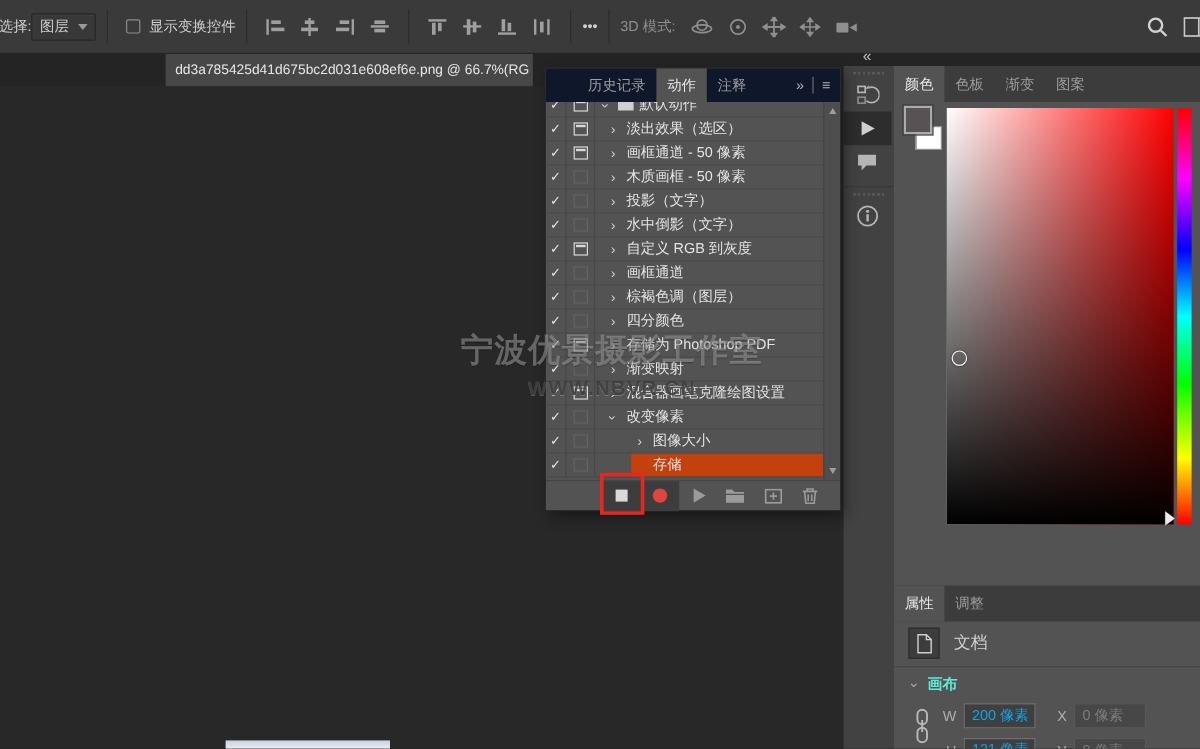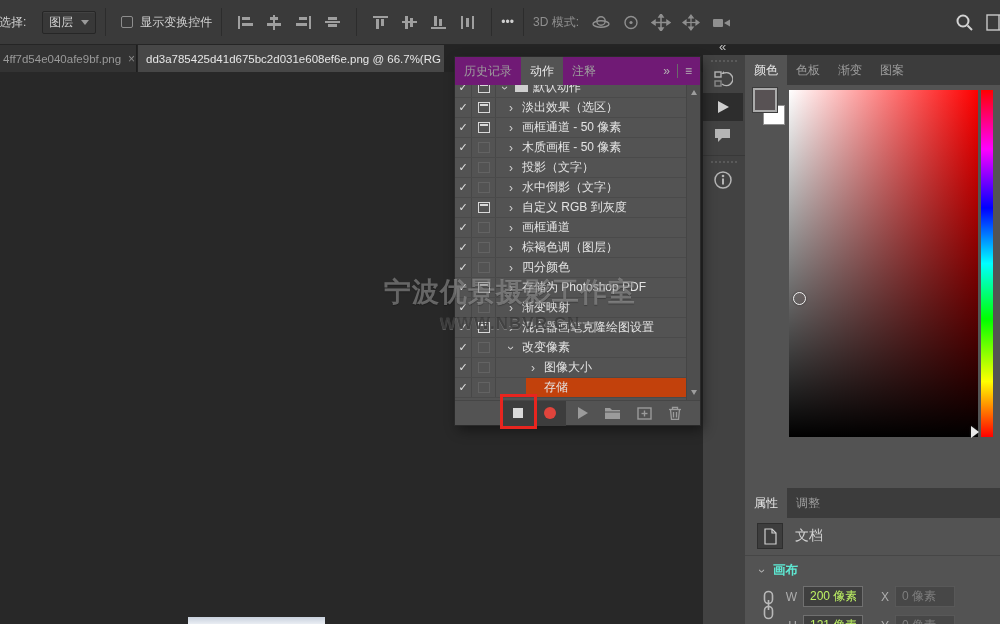--- a/index.html
+++ b/index.html
@@ -7,21 +7,21 @@
     font-family:"Liberation Sans","DejaVu Sans",sans-serif; }
   #screen { position:relative; width:1000px; height:624px; }
 
   
   #optionsbar { position:absolute; top:0; left:0; width:1000px; height:45px;
     background:#3a3a3a; border-bottom:1px solid #252525; display:flex; align-items:center; }
   .tb-text { color:#cfcfcf; font-size:12px; white-space:nowrap; }
   .tb-dim  { color:#8f8f8f; }
   .vsep { width:1px; height:28px; background:#2c2c2c; margin:0 9px; flex:0 0 1px; }
   #autoselect-dd { display:flex; align-items:center; justify-content:space-between;
-    width:54px; height:23px; margin-left:16px; padding:0 6px;
+    width:54px; height:23px; padding:0 6px;
     background:#383838; border:1px solid #262626; border-radius:2px;
     box-shadow:inset 0 1px 0 rgba(255,255,255,0.05); color:#cfcfcf; font-size:12px; }
   .caret-down { width:0; height:0; border-left:4px solid transparent;
     border-right:4px solid transparent; border-top:5px solid #9a9a9a; }
   .checkbox { width:12px; height:12px; border:1px solid #8d8d8d; background:transparent;
     border-radius:2px; margin:0 7px 0 6px; flex:0 0 12px; }
   .tbicon { width:17px; height:15px; margin:0 6px; flex:0 0 17px; }
   .tbicon3d { width:20px; height:17px; margin:0 5px; flex:0 0 20px; }
   .spacer { flex:1; }
   #search-btn { margin-right:12px; }
@@ -45,21 +45,21 @@
   #dock-collapse { position:absolute; left:719px; top:39px; color:#c2c2c2; font-size:13px; letter-spacing:-1px; }
   .grip { width:26px; height:2px; margin:5px auto 3px auto;
     background:repeating-linear-gradient(to right,#5a5a5a 0 2px,transparent 2px 4px); }
   .dock-btn { width:40px; height:28px; display:flex; align-items:center; justify-content:center; }
   .dock-btn.active { background:#2d2d2d; }
   .dock-div { border-top:1px solid #383838; margin-top:6px; }
 
   
   #actions-panel { position:absolute; left:455px; top:57px; width:245px; height:368px;
     background:#535353; box-shadow:0 0 0 1px #2a2a2a, 3px 5px 12px rgba(0,0,0,0.45); }
-  .panel-header { height:28px; background:#701a75; display:flex; align-items:stretch; font-size:12px; }
+  .panel-header { height:28px; background:#0f172a; display:flex; align-items:stretch; font-size:12px;padding-left:26px; }
   .ptab { padding:0 9px; display:flex; align-items:center; color:#9d9d9d; }
   .ptab.active { background:#535353; color:#e8e8e8; }
   .ph-right { margin-left:auto; display:flex; align-items:center; color:#b5b5b5; padding-right:8px; }
   .ph-right .bar { width:1px; height:14px; background:#6a6a6a; margin:0 7px; }
 
   #ap-list { position:absolute; top:28px; left:0; width:231px; height:315px; overflow:hidden; }
   .ap-row { height:20px; display:flex; align-items:stretch; border-bottom:1px solid #4a4a4a;
     font-size:12px; color:#e3e3e3; }
   .ap-row:first-child { margin-top:-7px; }
   .cell-check { width:17px; border-right:1px solid #474747; display:flex;
@@ -124,21 +124,21 @@
     border:1px solid #2e2e2e; display:flex; align-items:center; justify-content:center; }
   #doc-label { margin-left:12px; color:#d2d2d2; font-size:14px; }
   #props-div { position:absolute; top:470px; left:0; width:255px; border-top:1px solid #464646; }
   #canvas-head { position:absolute; top:477px; left:10px; display:flex; align-items:center; }
   #canvas-head .tw { color:#b5b5b5; }
   #canvas-label { color:#5eead4; font-size:12.5px; font-weight:bold; margin-left:4px; }
   #link-icon { position:absolute; left:17px; top:505px; }
   .fld-row { position:absolute; display:flex; align-items:center; }
   .fld-label { color:#aeaeae; font-size:12px; width:14px; text-align:right; }
   .fld-input { width:60px; height:21px; margin-left:6px; background:#3f3f3f;
-    border:1px solid #707070; color:#bef264; font-size:12px; padding:0 6px;
+    border:1px solid #707070; color:#0ea5e9; font-size:12px; padding:0 6px;
     font-family:"Liberation Sans","DejaVu Sans",sans-serif; }
   .fld-input.disabled { border-color:#585858; color:#7e7e7e; background:#474747; }
 
   
   #watermark { position:absolute; left:360px; top:274px; width:300px; text-align:center;
     z-index:60; pointer-events:none; }
   #wm-line1 { font-size:27px; font-weight:bold; letter-spacing:1px; white-space:nowrap;
     color:rgba(160,160,160,0.55); text-shadow:0 1px 1px rgba(0,0,0,0.25); }
   #wm-line2 { margin-top:4px; font-size:17px; font-weight:bold; letter-spacing:1px;
     color:rgba(55,55,55,0.82); text-shadow:0 1px 0 rgba(210,210,210,0.3); }
@@ -299,24 +299,20 @@
           <g stroke="#c8c8c8" stroke-width="1.4" fill="none">
             <rect x="1" y="1" width="20" height="15"></rect>
             <line x1="13" y1="1" x2="13" y2="16"></line>
             <line x1="14" y1="6" x2="21" y2="6"></line>
           </g>
         </svg>
       </span>
   </div>
 
   <div id="tabbar">
-    <div class="doc-tab" id="doc-tab-1">
-      <span>4ff7d54e040afe9bf.png</span>
-      <span class="close">×</span>
-    </div>
     <div class="doc-tab" id="doc-tab-2">
       <span>dd3a785425d41d675bc2d031e608ef6e.png @ 66.7%(RG</span>
     </div>
   </div>
 
   <div id="canvas">
     <div id="image-sliver"></div>
   </div>
 
   <div id="dock-collapse">«</div>

